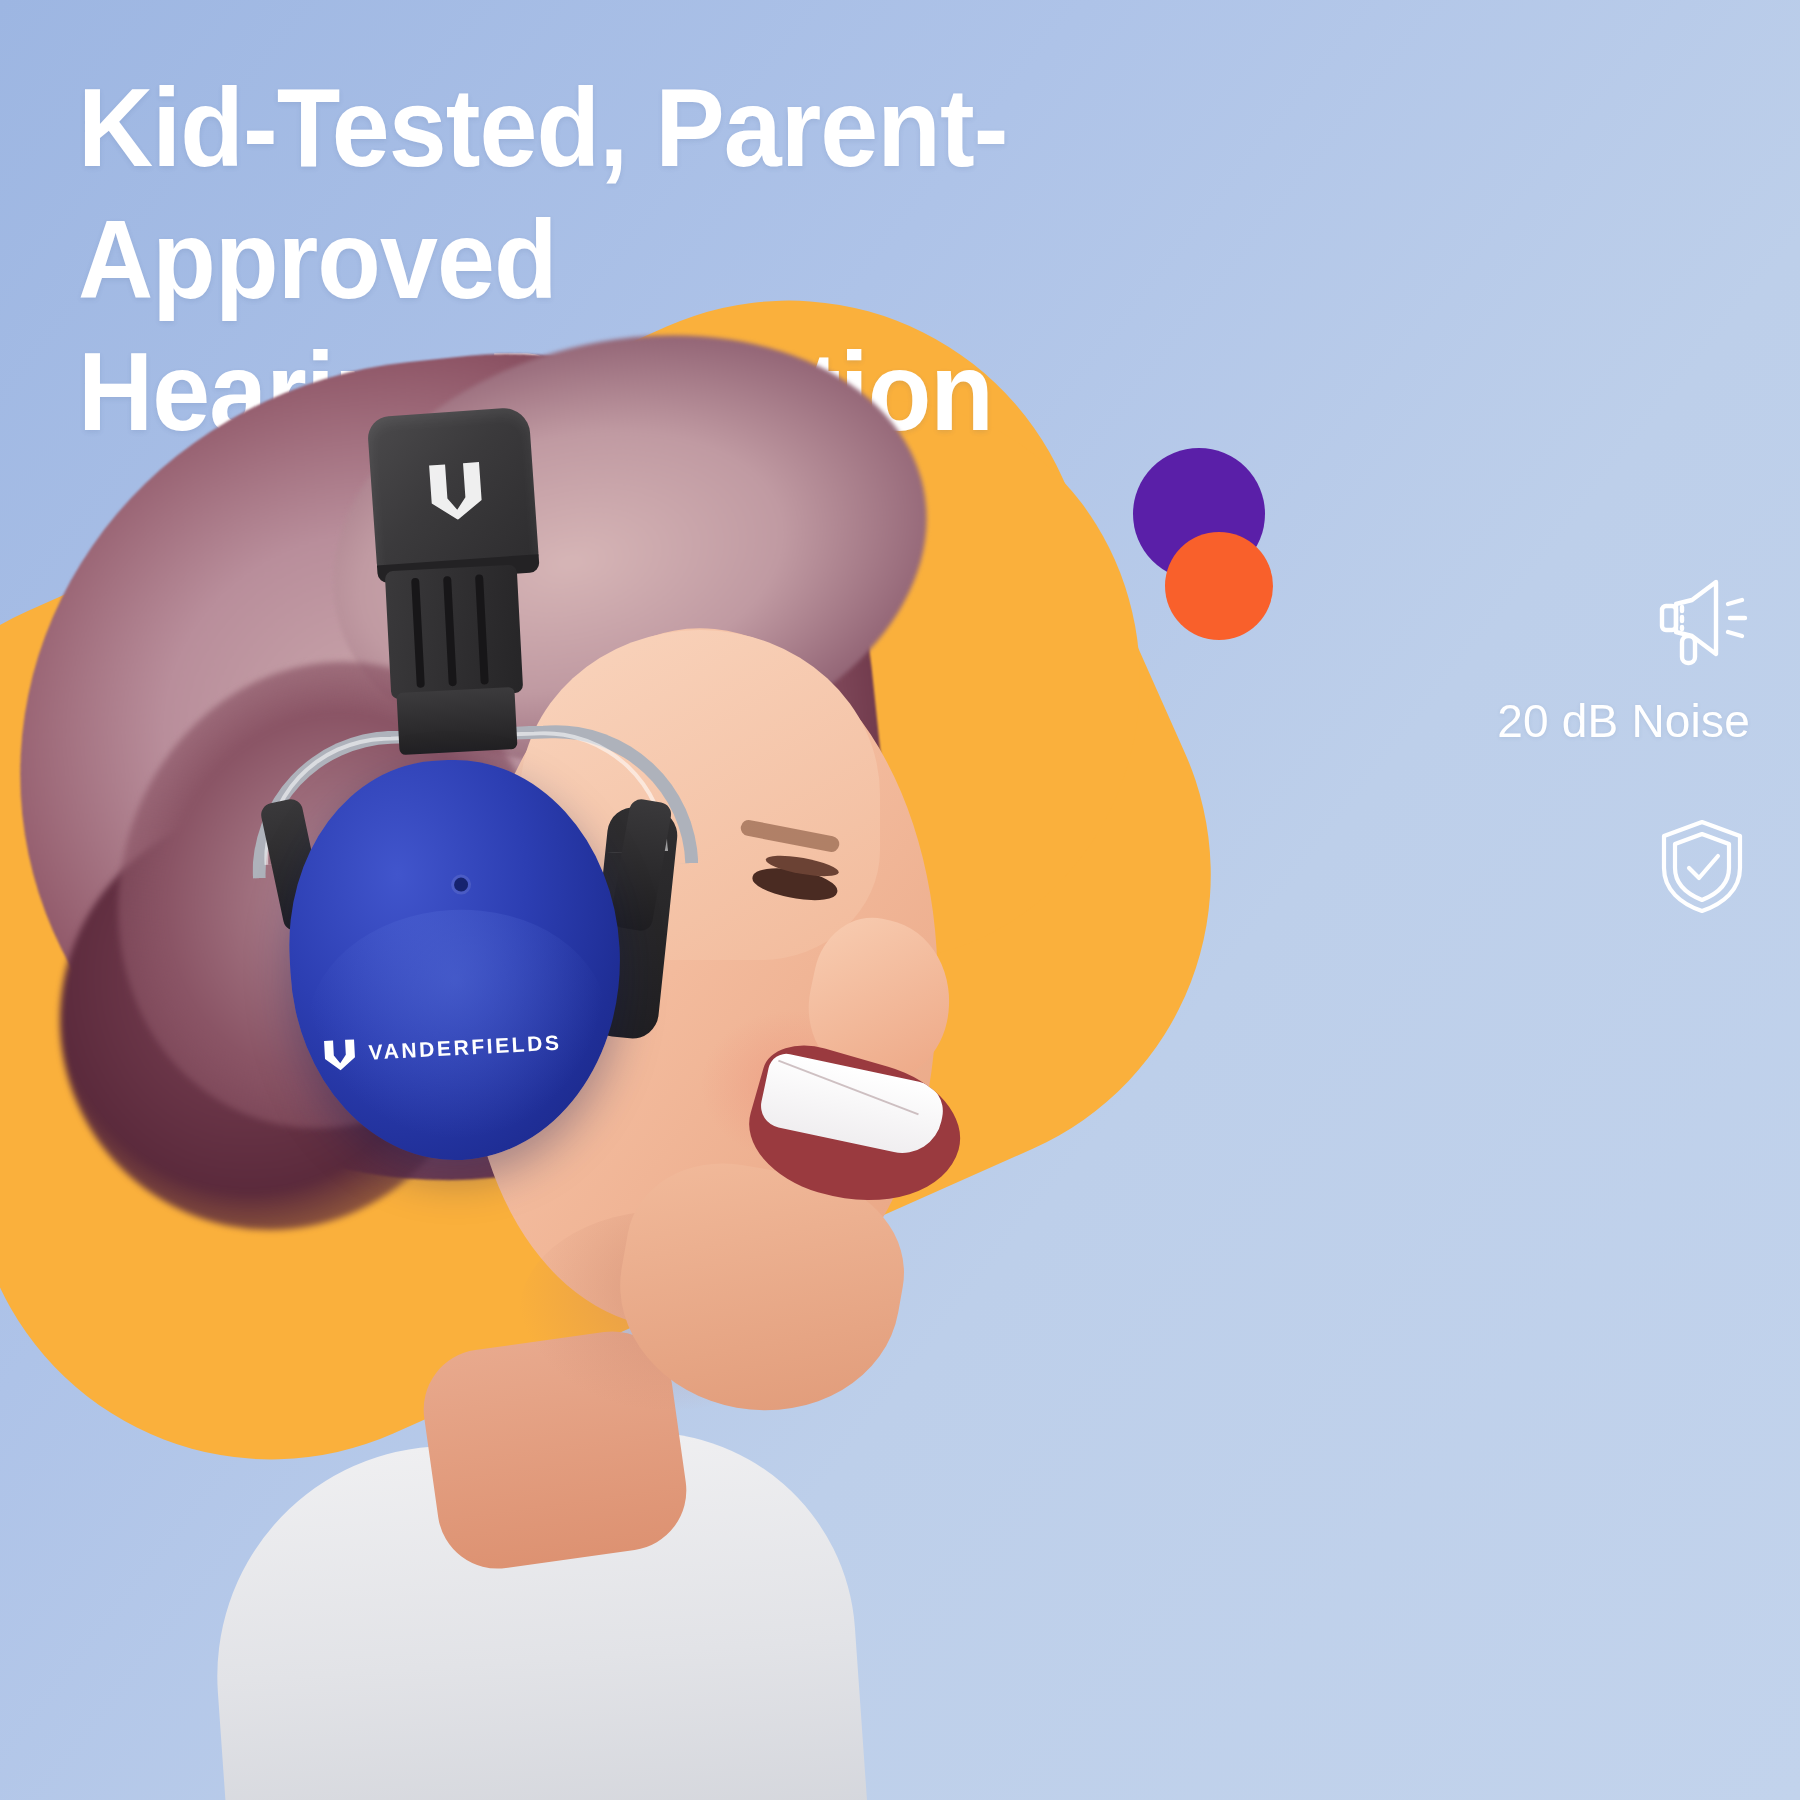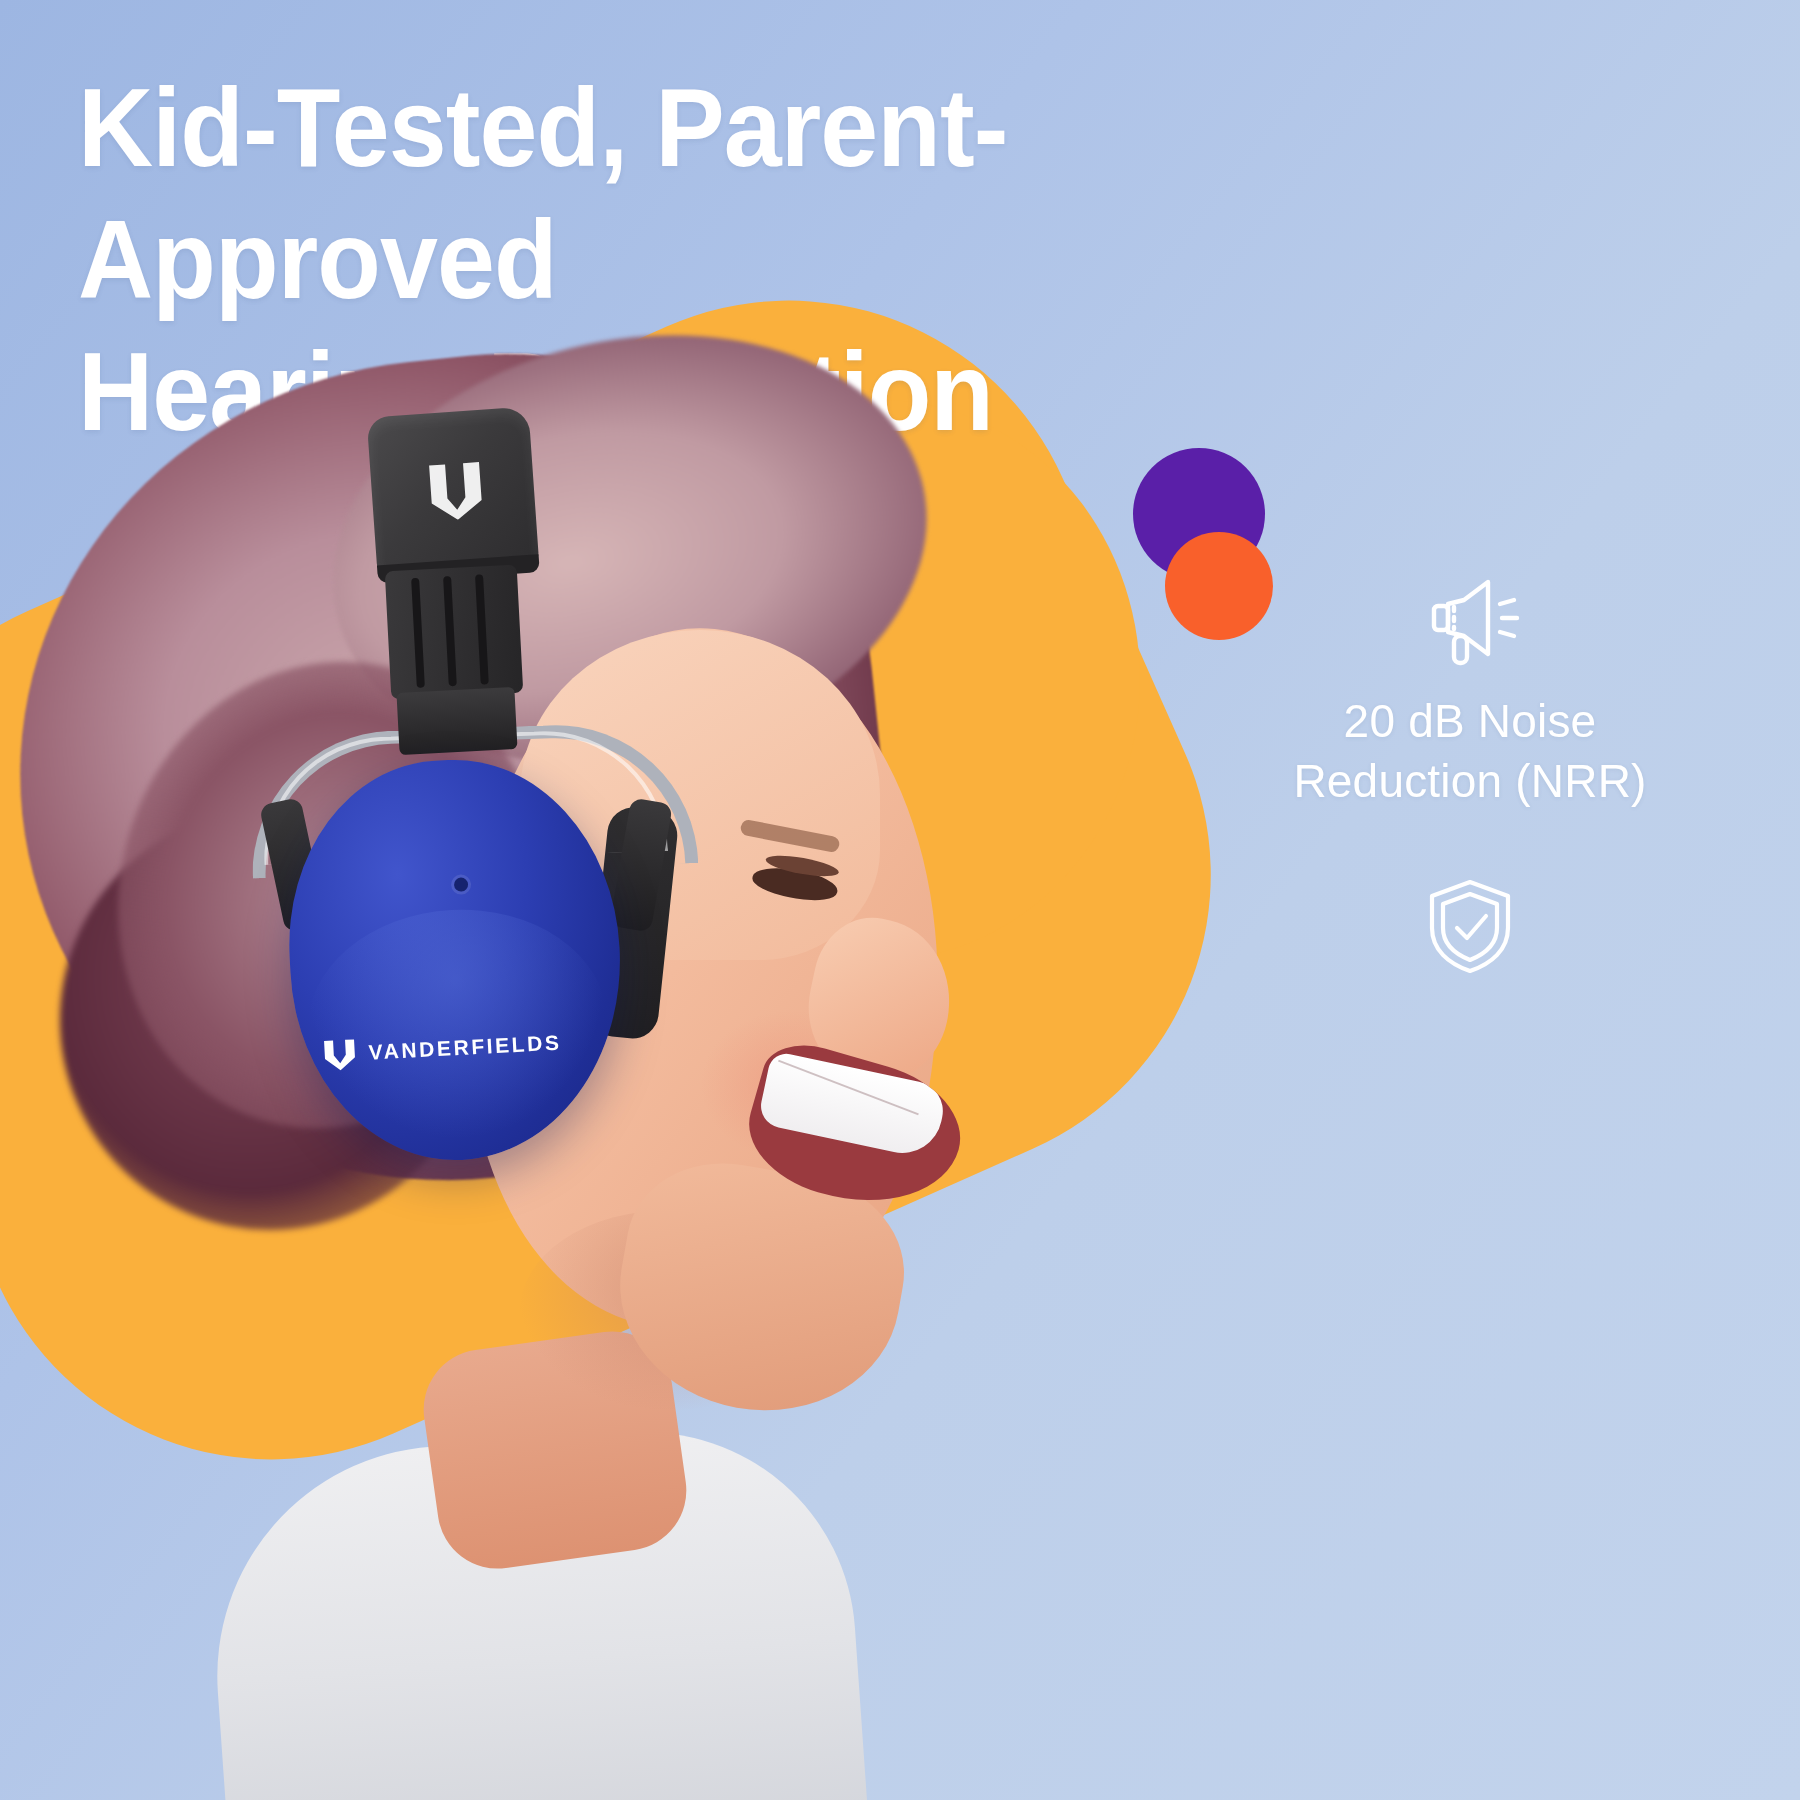--- a/index.html
+++ b/index.html
@@ -226,21 +226,21 @@
     position:absolute;left:598px;top:478px;width:70px;height:230px;
     background:linear-gradient(180deg,#2f2e30,#201f21);
     border-radius:26px;transform:rotate(6deg);
   }
 
   
   .features{
     position:absolute;left:1190px;top:570px;width:560px;
     display:flex;flex-direction:column;align-items:center;gap:62px;
   }
-  .feature{display:flex;flex-direction:column;align-items:center;width:100%;}
+  .feature{display:flex;flex-direction:column;align-items:flex-end;width:100%;}
   .feature-icon{height:104px;display:flex;align-items:center;justify-content:center;margin-bottom:18px;}
   .feature-text{
     color:#ffffff;text-align:center;
     font-family:"Liberation Sans", sans-serif;
     font-weight:400;font-size:46px;line-height:1.30;
     letter-spacing:.2px;
     text-shadow:0 1px 4px rgba(60,85,130,.10);
   }
 </style>
 </head>
@@ -318,21 +318,20 @@
         <svg width="104" height="96" viewBox="0 0 104 96" fill="none" stroke="#ffffff" stroke-width="4.4" stroke-linecap="round" stroke-linejoin="round">
           <path d="M30 30 L30 58 L46 62 L70 80 L70 8 L46 26 L30 30 Z"></path>
           <rect x="16" y="32" width="14" height="24" rx="4"></rect>
           <path d="M36 33 L36 55" stroke-dasharray="4 6"></path>
           <rect x="36" y="62" width="13" height="27" rx="6"></rect>
           <path d="M82 30 L96 26 M84 44 L99 44 M82 58 L96 62"></path>
         </svg>
       </div>
       <div class="feature-text">
         <div>20 dB Noise</div>
-        <div>Reduction (NRR)</div>
       </div>
     </div>
 
 
     <div class="feature">
       <div class="feature-icon">
         <svg width="96" height="100" viewBox="0 0 96 100" fill="none" stroke="#ffffff" stroke-width="4.2" stroke-linecap="round" stroke-linejoin="round">
           <path d="M48 6 L86 20 L86 52 C86 74 69 88 48 95 C27 88 10 74 10 52 L10 20 Z"></path>
           <path d="M48 18 L75 28 L75 52 C75 68 63 78 48 84 C33 78 21 68 21 52 L21 28 Z"></path>
           <path d="M35 52 L45 62 L64 40"></path>

